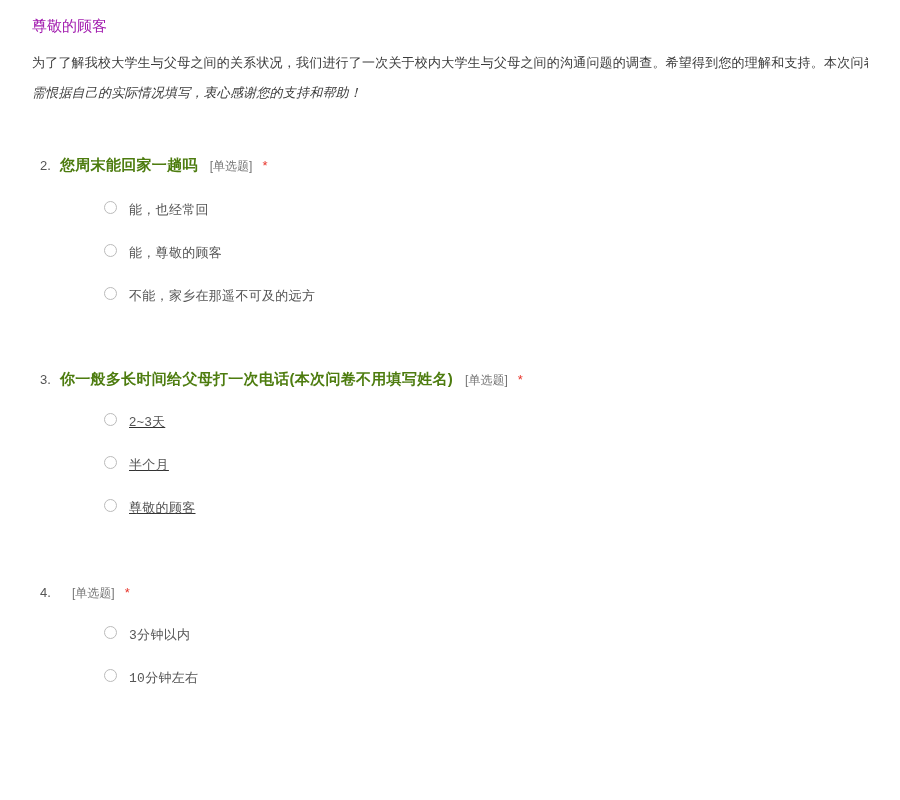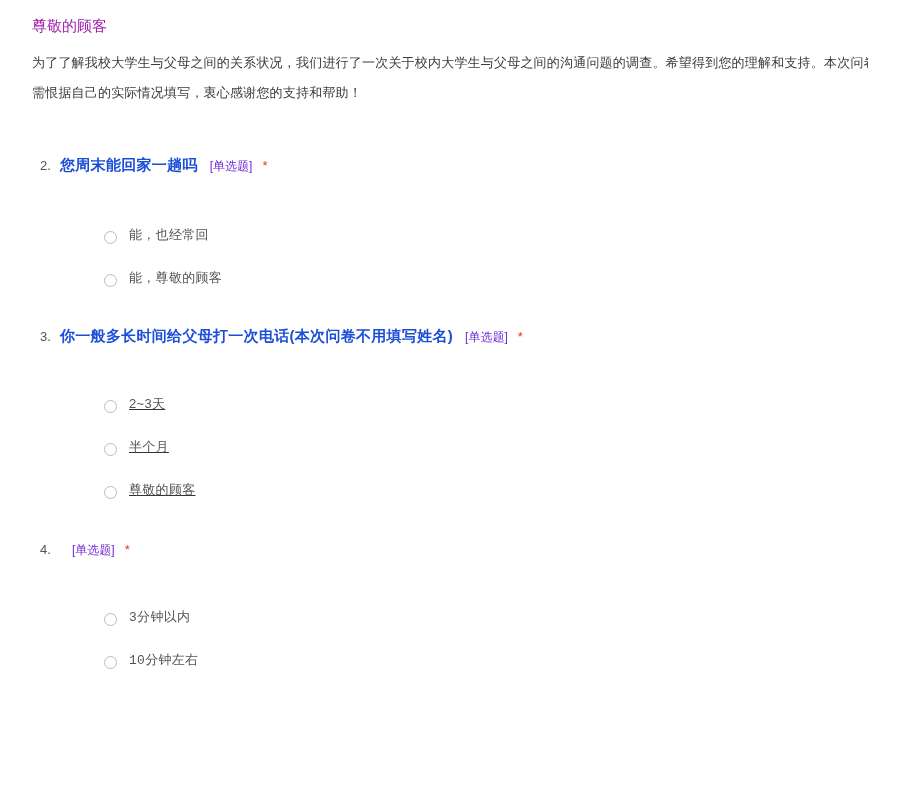--- a/index.html
+++ b/index.html
@@ -31,59 +31,60 @@
     font-size: 13px;
     color: #3b3b3b;
     line-height: 30px;
     margin-top: 10px;
     letter-spacing: 0.2px;
     white-space: nowrap;
     overflow: hidden;
   }
   .intro-body .line2 {
     display: block;
+    font-style: italic;
   }
   .question {
     margin-top: 34px;
   }
   .q-head {
     display: flex;
     align-items: baseline;
     line-height: 22px;
   }
   .q-index {
     width: 28px;
     flex: 0 0 28px;
     font-size: 13px;
     color: #555555;
     padding-left: 8px;
     box-sizing: border-box;
   }
   .q-title {
     font-size: 15px;
     font-weight: bold;
-    color: #1d4ed8;
+    color: #4d7c0f;
     letter-spacing: 0.3px;
   }
   .q-type {
     font-size: 12px;
-    color: #6d28d9;
+    color: #737373;
     margin-left: 12px;
   }
   .q-required {
     font-size: 13px;
     color: #e8342a;
     margin-left: 10px;
   }
   .options {
     margin-top: 26px;
   }
   .option {
     display: flex;
-    align-items: flex-end;
+    align-items: flex-start;
     height: 43px;
     padding-left: 72px;
     box-sizing: border-box;
   }
   .radio {
     width: 13px;
     height: 13px;
     border: 1px solid #bbbbbb;
     border-radius: 50%;
     background: #ffffff;
@@ -125,20 +126,24 @@
     </div>
     <div class="options">
       <div class="option">
         <span class="radio"></span>
         <span class="opt-label">能，也经常回</span>
       </div>
       <div class="option">
         <span class="radio"></span>
         <span class="opt-label">能，尊敬的顾客</span>
       </div>
+      <div class="option">
+        <span class="radio"></span>
+        <span class="opt-label">不能，家乡在那遥不可及的远方</span>
+      </div>
     </div>
   </div>
 
   <div class="question q3">
     <div class="q-head">
       <span class="q-index">3.</span>
       <span class="q-title">你一般多长时间给父母打一次电话(本次问卷不用填写姓名)</span>
       <span class="q-type">[单选题]</span>
       <span class="q-required">*</span>
     </div>

